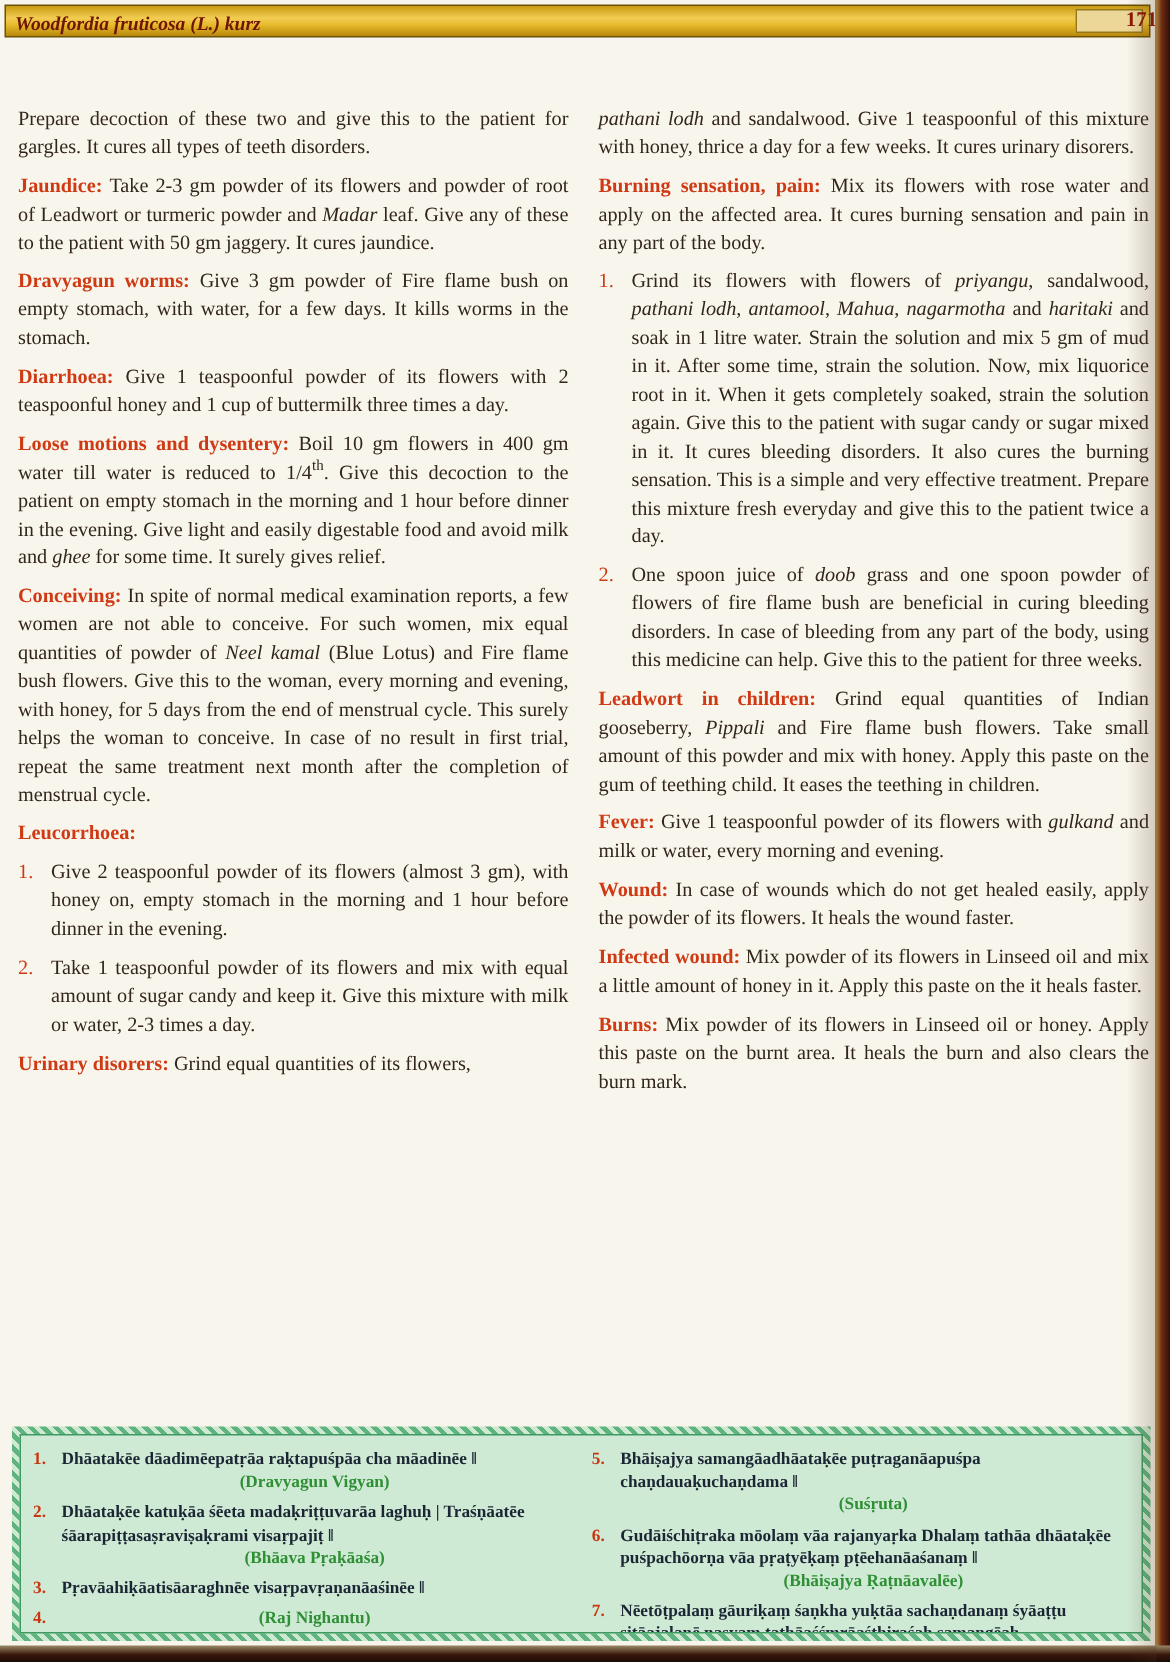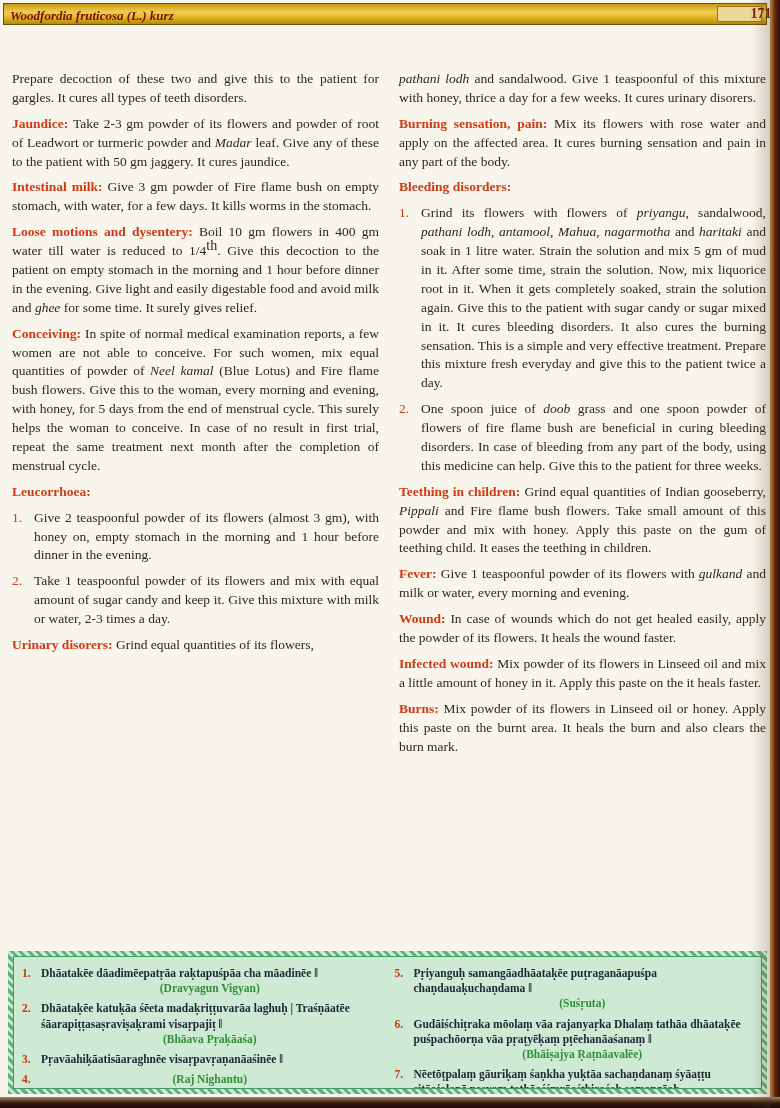--- a/index.html
+++ b/index.html
@@ -18,21 +18,21 @@
         display:flex;align-items:center;justify-content:center;box-sizing:border-box;padding-left:43px;}
 
   
   .columns{position:absolute;top:70px;left:12px;width:754px;display:flex;gap:20px;}
   .col{flex:1;font-size:13.5px;line-height:1.4;color:#32261c;text-align:justify;}
   .block{margin-bottom:7px;}
   .heading{color:#cf3a14;font-weight:bold;}
   .item{display:flex;margin-bottom:7px;}
   .item .num{color:#cf3a14;flex:0 0 22px;}
   .item-body{flex:1;text-align:justify;}
-  sup{font-size:14px;line-height:0;}
+  sup{font-size:10px;line-height:0;}
 
   
   .verse-box{position:absolute;left:8px;top:951px;width:759px;height:143px;
         background:repeating-linear-gradient(45deg,#5fb37f 0 3px,#cde9d2 3px 6px);
         padding:5px;box-sizing:border-box;}
   .verse-inner{width:100%;height:100%;background:#cfead4;border:1px solid #3e9a60;
         box-sizing:border-box;display:flex;gap:16px;padding:9px 10px 6px 8px;overflow:hidden;}
   .vcol{flex:1;font-size:11.5px;font-weight:bold;color:#1b2533;line-height:1.32;}
   .verse{display:flex;margin-bottom:5px;}
   .verse .vnum{color:#c93612;flex:0 0 19px;}
@@ -52,47 +52,47 @@
 
   <div class="header-bar">
     <span class="header-title">Woodfordia fruticosa (L.) kurz</span>
     <span class="page-number">171</span>
   </div>
 
   <div class="columns">
     <div class="col" id="col-left">
         <div class="block"><span>Prepare decoction of these two and give this to the patient for gargles. It cures all types of teeth disorders.</span></div>
         <div class="block"><span class="heading">Jaundice: </span><span>Take 2-3 gm powder of its flowers and powder of root of Leadwort or turmeric powder and </span><i>Madar</i><span> leaf. Give any of these to the patient with 50 gm jaggery. It cures jaundice.</span></div>
-        <div class="block"><span class="heading">Intestinal milk: </span><span>Give 3 gm powder of Fire flame bush on empty stomach, with water, for a few days. It kills worms in the stomach.</span></div>
+        <div class="block"><span class="heading">Dravyagun worms: </span><span>Give 3 gm powder of Fire flame bush on empty stomach, with water, for a few days. It kills worms in the stomach.</span></div>
+        <div class="block"><span class="heading">Diarrhoea: </span><span>Give 1 teaspoonful powder of its flowers with 2 teaspoonful honey and 1 cup of buttermilk three times a day.</span></div>
         <div class="block"><span class="heading">Loose motions and dysentery: </span><span>Boil 10 gm flowers in 400 gm water till water is reduced to 1/4</span><sup>th</sup><span>. Give this decoction to the patient on empty stomach in the morning and 1 hour before dinner in the evening. Give light and easily digestable food and avoid milk and </span><i>ghee</i><span> for some time. It surely gives relief.</span></div>
         <div class="block"><span class="heading">Conceiving: </span><span>In spite of normal medical examination reports, a few women are not able to conceive. For such women, mix equal quantities of powder of </span><i>Neel kamal</i><span> (Blue Lotus) and Fire flame bush flowers. Give this to the woman, every morning and evening, with honey, for 5 days from the end of menstrual cycle. This surely helps the woman to conceive. In case of no result in first trial, repeat the same treatment next month after the completion of menstrual cycle.</span></div>
         <div class="block"><span class="heading">Leucorrhoea: </span></div>
         <div class="item">
           <span class="num">1.</span>
           <div class="item-body"><span>Give 2 teaspoonful powder of its flowers (almost 3 gm), with honey on, empty stomach in the morning and 1 hour before dinner in the evening.</span></div>
         </div>
         <div class="item">
           <span class="num">2.</span>
           <div class="item-body"><span>Take 1 teaspoonful powder of its flowers and mix with equal amount of sugar candy and keep it. Give this mixture with milk or water, 2-3 times a day.</span></div>
         </div>
         <div class="block"><span class="heading">Urinary disorers: </span><span>Grind equal quantities of its flowers,</span></div>
       </div>
     <div class="col" id="col-right">
         <div class="block"><i>pathani lodh</i><span> and sandalwood. Give 1 teaspoonful of this mixture with honey, thrice a day for a few weeks. It cures urinary disorers.</span></div>
         <div class="block"><span class="heading">Burning sensation, pain: </span><span>Mix its flowers with rose water and apply on the affected area. It cures burning sensation and pain in any part of the body.</span></div>
-        <div class="block"><span class="heading">Bleeding disorders: </span></div>
         <div class="item">
           <span class="num">1.</span>
           <div class="item-body"><span>Grind its flowers with flowers of </span><i>priyangu</i><span>, sandalwood, </span><i>pathani lodh</i><span>, </span><i>antamool</i><span>, </span><i>Mahua</i><span>, </span><i>nagarmotha</i><span> and </span><i>haritaki</i><span> and soak in 1 litre water. Strain the solution and mix 5 gm of mud in it. After some time, strain the solution. Now, mix liquorice root in it. When it gets completely soaked, strain the solution again. Give this to the patient with sugar candy or sugar mixed in it. It cures bleeding disorders. It also cures the burning sensation. This is a simple and very effective treatment. Prepare this mixture fresh everyday and give this to the patient twice a day.</span></div>
         </div>
         <div class="item">
           <span class="num">2.</span>
           <div class="item-body"><span>One spoon juice of </span><i>doob</i><span> grass and one spoon powder of flowers of fire flame bush are beneficial in curing bleeding disorders. In case of bleeding from any part of the body, using this medicine can help. Give this to the patient for three weeks.</span></div>
         </div>
-        <div class="block"><span class="heading">Teething in children: </span><span>Grind equal quantities of Indian gooseberry, </span><i>Pippali</i><span> and Fire flame bush flowers. Take small amount of this powder and mix with honey. Apply this paste on the gum of teething child. It eases the teething in children.</span></div>
+        <div class="block"><span class="heading">Leadwort in children: </span><span>Grind equal quantities of Indian gooseberry, </span><i>Pippali</i><span> and Fire flame bush flowers. Take small amount of this powder and mix with honey. Apply this paste on the gum of teething child. It eases the teething in children.</span></div>
         <div class="block"><span class="heading">Fever: </span><span>Give 1 teaspoonful powder of its flowers with </span><i>gulkand</i><span> and milk or water, every morning and evening.</span></div>
         <div class="block"><span class="heading">Wound: </span><span>In case of wounds which do not get healed easily, apply the powder of its flowers. It heals the wound faster.</span></div>
         <div class="block"><span class="heading">Infected wound: </span><span>Mix powder of its flowers in Linseed oil and mix a little amount of honey in it. Apply this paste on the it heals faster.</span></div>
         <div class="block"><span class="heading">Burns: </span><span>Mix powder of its flowers in Linseed oil or honey. Apply this paste on the burnt area. It heals the burn and also clears the burn mark.</span></div>
       </div>
   </div>
 
   <div class="verse-box">
     <div class="verse-inner">
       <div class="vcol" id="verses-left">
@@ -120,21 +120,21 @@
             <span class="vnum">4.</span>
             <div class="vbody">
               <div class="vattr">(Raj Nighantu)</div>
             </div>
           </div>
         </div>
       <div class="vcol" id="verses-right">
           <div class="verse">
             <span class="vnum">5.</span>
             <div class="vbody">
-              <div class="vtext">Pṛiyanguḥ samangāadhāataḳēe puṭraganāapuśpa chaṇdauaḳuchaṇdama ‖</div>
+              <div class="vtext">Bhāiṣajya samangāadhāataḳēe puṭraganāapuśpa chaṇdauaḳuchaṇdama ‖</div>
               <div class="vattr">(Suśṛuta)</div>
             </div>
           </div>
           <div class="verse">
             <span class="vnum">6.</span>
             <div class="vbody">
               <div class="vtext">Gudāiśchiṭraka mōolaṃ vāa rajanyaṛka Dhalaṃ tathāa dhāataḳēe puśpachōorṇa vāa pṛaṭyēḳaṃ pṭēehanāaśanaṃ ‖</div>
               <div class="vattr">(Bhāiṣajya Ṛaṭnāavalēe)</div>
             </div>
           </div>

